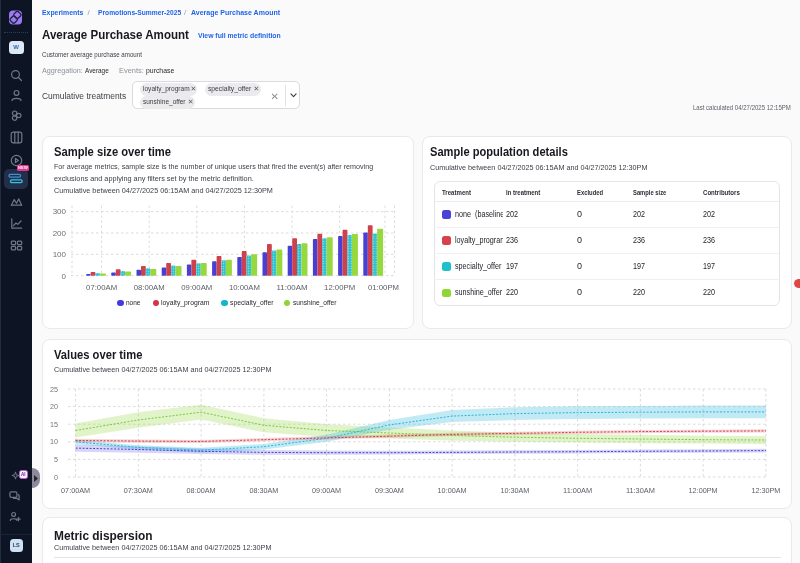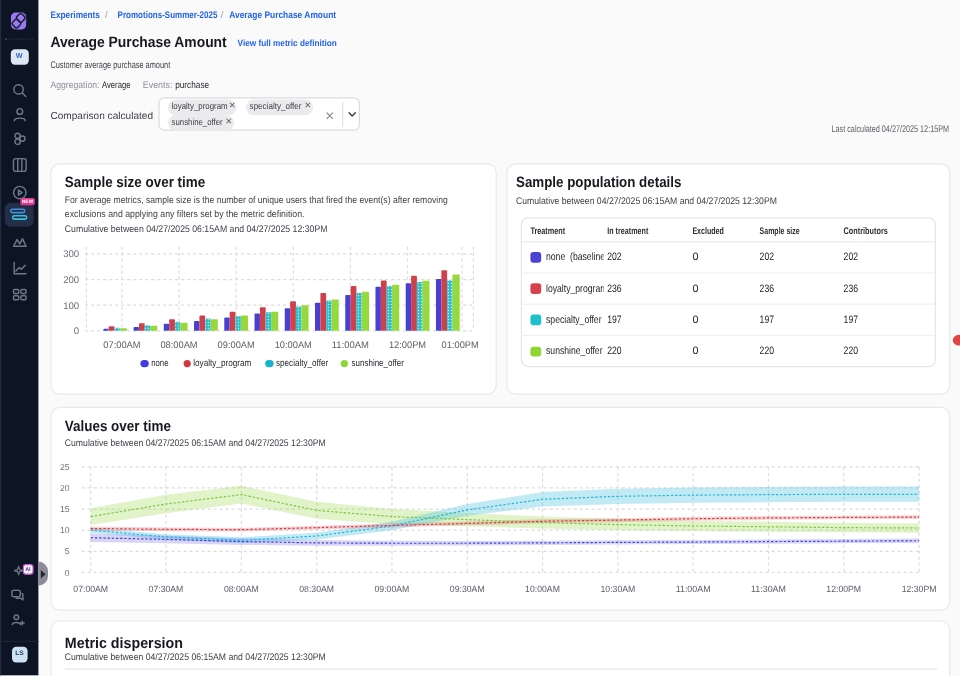--- a/index.html
+++ b/index.html
@@ -274,21 +274,21 @@
 <span class="t" id="bc2" style="left:97.5px;top:7.5px;font-size:8px;font-weight:bold;color:#2163e8;transform:scaleX(0.835);transform-origin:left top;">Promotions-Summer-2025</span>
 <span class="t" id="sep2" style="left:184.0px;top:7.5px;font-size:8px;font-weight:normal;color:#9aa0aa;">/</span>
 <span class="t" id="bc3" style="left:190.7px;top:7.5px;font-size:8px;font-weight:bold;color:#2163e8;transform:scaleX(0.876);transform-origin:left top;">Average Purchase Amount</span>
 <span class="t" id="title" style="left:42px;top:27.6px;font-size:12.5px;font-weight:bold;color:#17191e;transform:scaleX(0.925);transform-origin:left top;">Average Purchase Amount</span>
 <span class="t" id="link" style="left:197.8px;top:32.2px;font-size:7.5px;font-weight:bold;color:#2163e8;transform:scaleX(0.912);transform-origin:left top;">View full metric definition</span>
 <span class="t" id="cust" style="left:41.5px;top:49.5px;font-size:8px;font-weight:normal;color:#3d4148;transform:scaleX(0.769);transform-origin:left top;">Customer average purchase amount</span>
 <span class="t" id="agg1" style="left:41.5px;top:65.5px;font-size:8px;font-weight:normal;color:#8b9099;transform:scaleX(0.900);transform-origin:left top;">Aggregation:</span>
 <span class="t" id="agg2" style="left:84.5px;top:65.5px;font-size:8px;font-weight:normal;color:#26292f;transform:scaleX(0.800);transform-origin:left top;">Average</span>
 <span class="t" id="agg3" style="left:119.3px;top:65.5px;font-size:8px;font-weight:normal;color:#8b9099;transform:scaleX(0.926);transform-origin:left top;">Events:</span>
 <span class="t" id="agg4" style="left:146.0px;top:65.5px;font-size:8px;font-weight:normal;color:#26292f;transform:scaleX(0.858);transform-origin:left top;">purchase</span>
-<span class="t" id="comp" style="left:42px;top:90.5px;font-size:8.5px;font-weight:normal;color:#3d4148;transform:scaleX(0.989);transform-origin:left top;">Comparison calculated</span>
+<span class="t" id="comp" style="left:42px;top:90.5px;font-size:8.5px;font-weight:normal;color:#3d4148;transform:scaleX(0.989);transform-origin:left top;">Cumulative treatments</span>
 <span class="t" id="lastc" style="right:9px;top:103.2px;font-size:8px;font-weight:normal;color:#5a5f66;transform:scaleX(0.754);transform-origin:right top;">Last calculated 04/27/2025 12:15PM</span>
 <span class="t" id="c1t" style="left:53.9px;top:145.2px;font-size:12.5px;font-weight:bold;color:#17191e;transform:scaleX(0.896);transform-origin:left top;">Sample size over time</span>
 <span class="t" id="c1d1" style="left:53.9px;top:162.3px;font-size:8px;font-weight:normal;color:#3d4148;transform:scaleX(0.895);transform-origin:left top;">For average metrics, sample size is the number of unique users that fired the event(s) after removing</span>
 <span class="t" id="c1d2" style="left:53.9px;top:173.8px;font-size:8px;font-weight:normal;color:#3d4148;transform:scaleX(0.913);transform-origin:left top;">exclusions and applying any filters set by the metric definition.</span>
 <span class="t" id="c1c" style="left:53.9px;top:186.3px;font-size:8px;font-weight:normal;color:#3d4148;transform:scaleX(0.908);transform-origin:left top;">Cumulative between 04/27/2025 06:15AM and 04/27/2025 12:30PM</span>
 <span class="t" id="c2t" style="left:429.9px;top:145.2px;font-size:12.5px;font-weight:bold;color:#17191e;transform:scaleX(0.890);transform-origin:left top;">Sample population details</span>
 <span class="t" id="c2c" style="left:429.9px;top:162.5px;font-size:8px;font-weight:normal;color:#3d4148;transform:scaleX(0.902);transform-origin:left top;">Cumulative between 04/27/2025 06:15AM and 04/27/2025 12:30PM</span>
 <span class="t" id="c3t" style="left:54.2px;top:347.6px;font-size:12.5px;font-weight:bold;color:#17191e;transform:scaleX(0.896);transform-origin:left top;">Values over time</span>
 <span class="t" id="c3c" style="left:54.2px;top:365.3px;font-size:8px;font-weight:normal;color:#3d4148;transform:scaleX(0.902);transform-origin:left top;">Cumulative between 04/27/2025 06:15AM and 04/27/2025 12:30PM</span>
 <span class="t" id="c4t" style="left:53.9px;top:529.2px;font-size:12.5px;font-weight:bold;color:#17191e;transform:scaleX(0.952);transform-origin:left top;">Metric dispersion</span>

